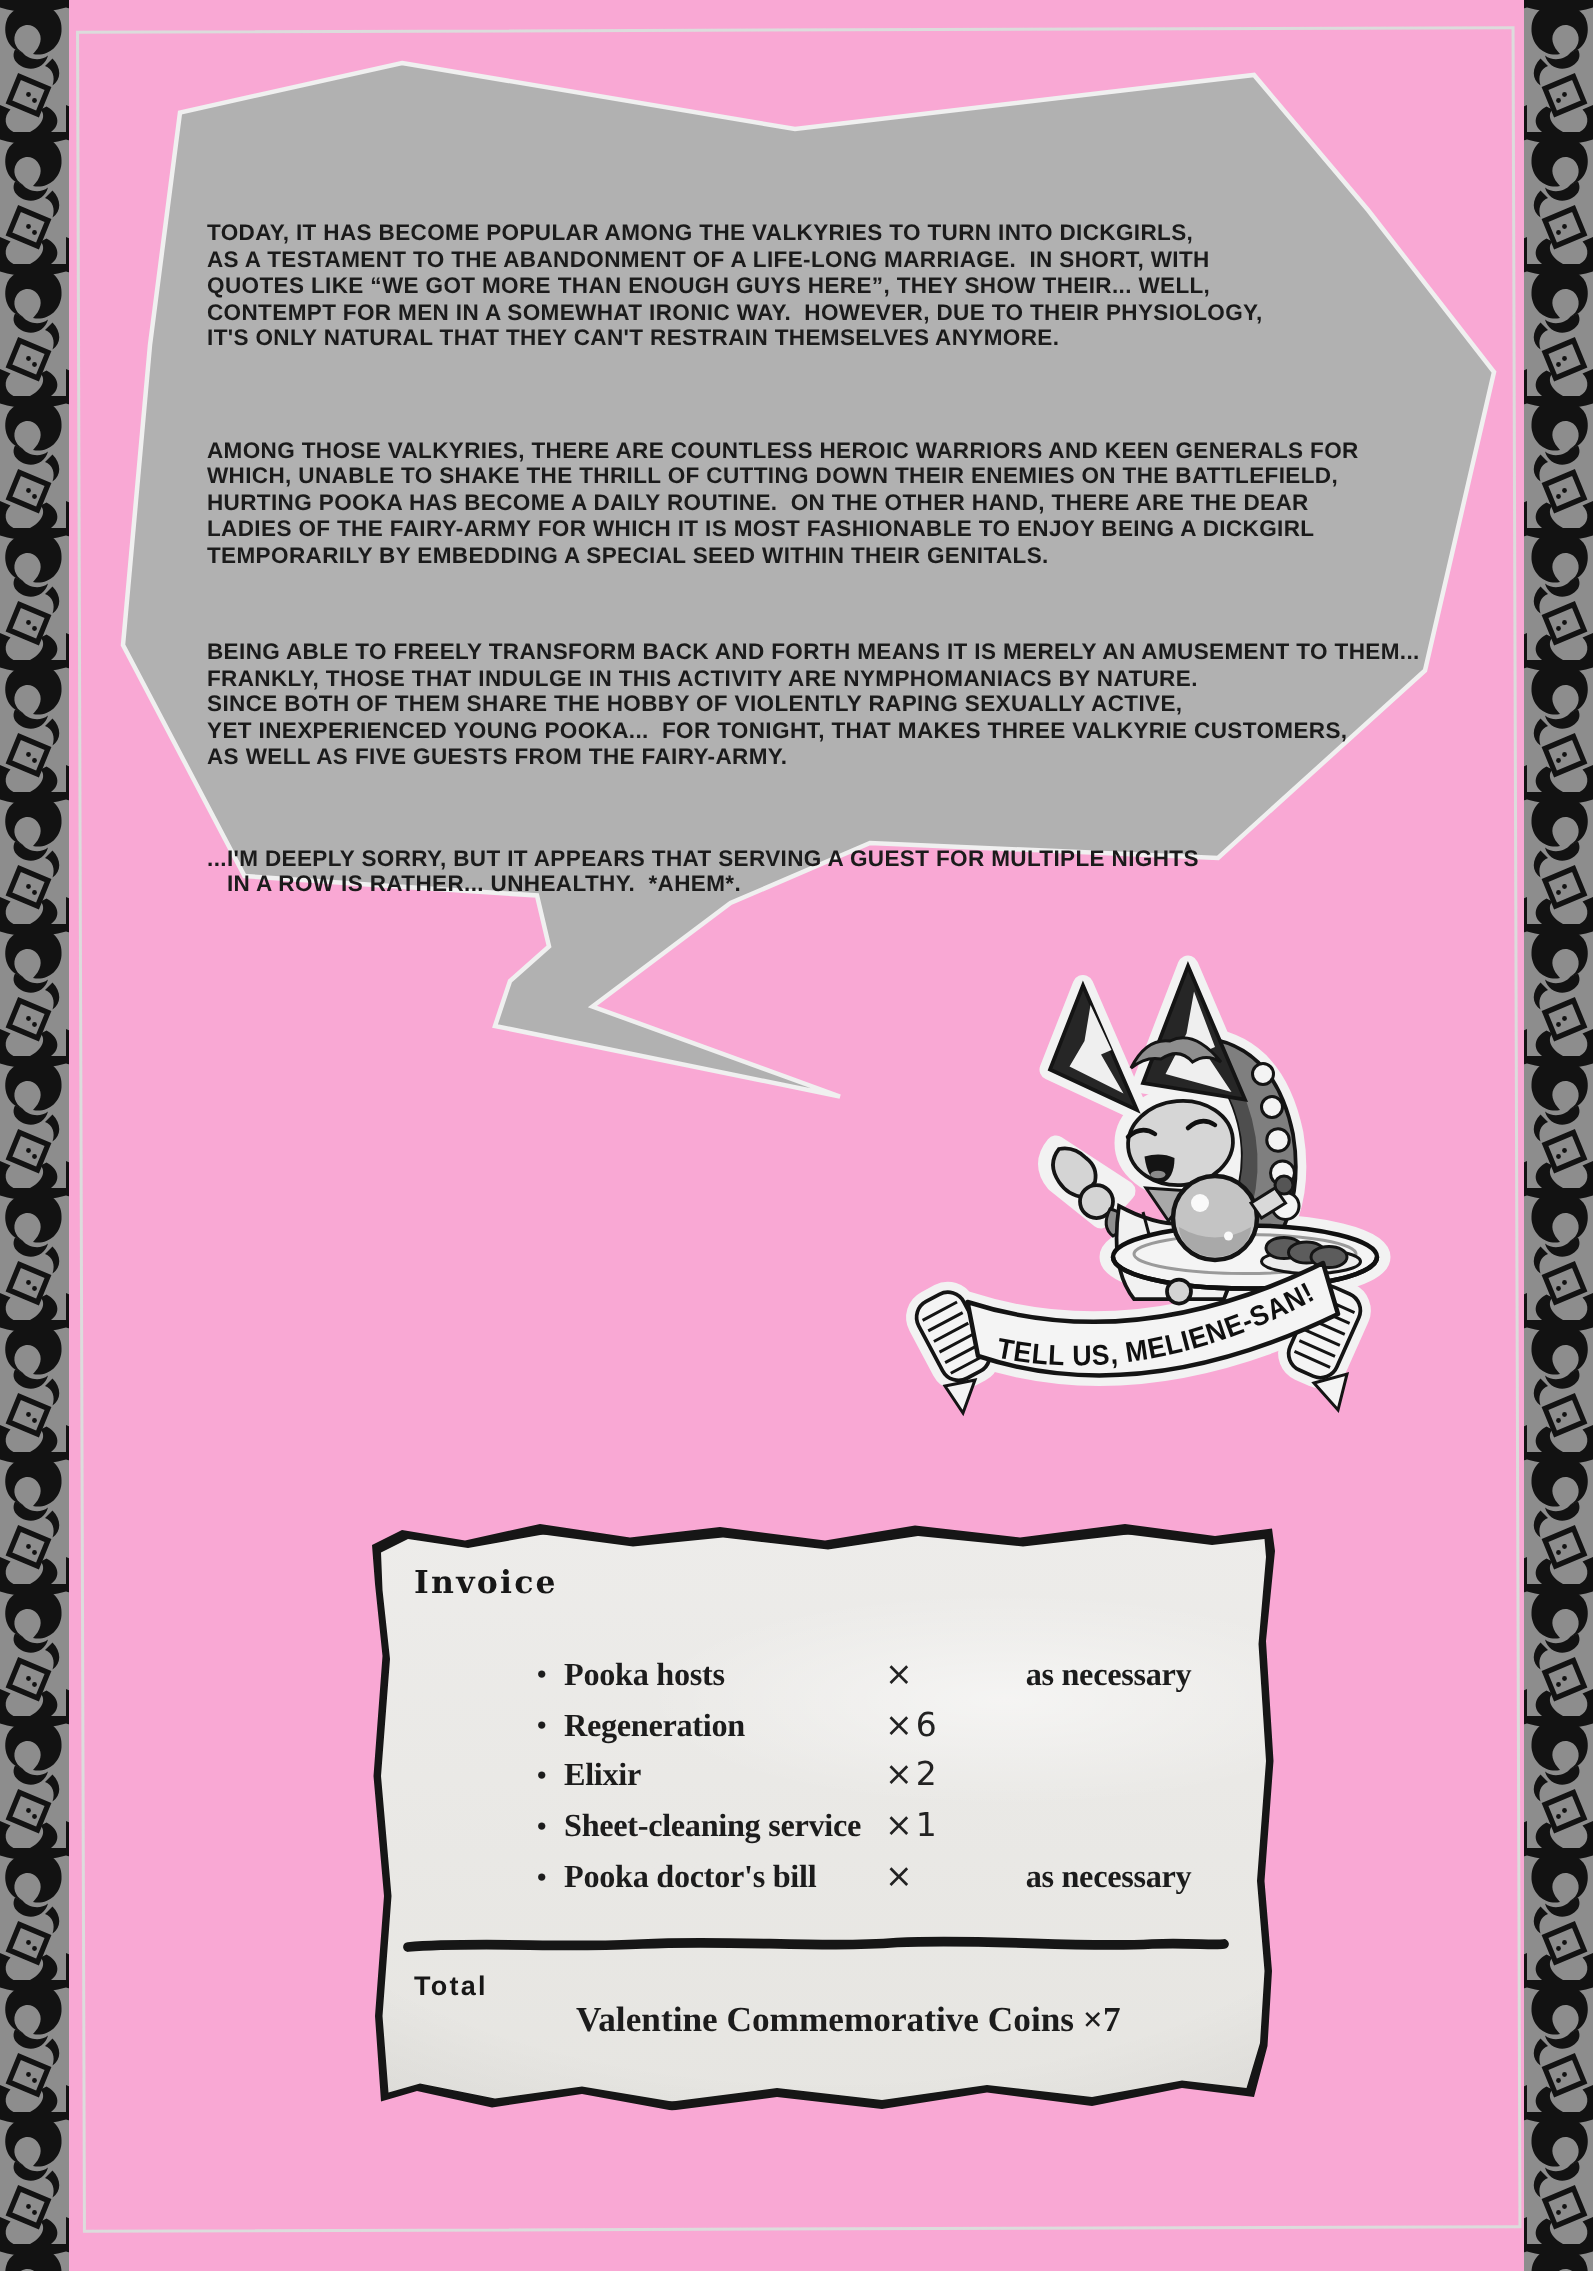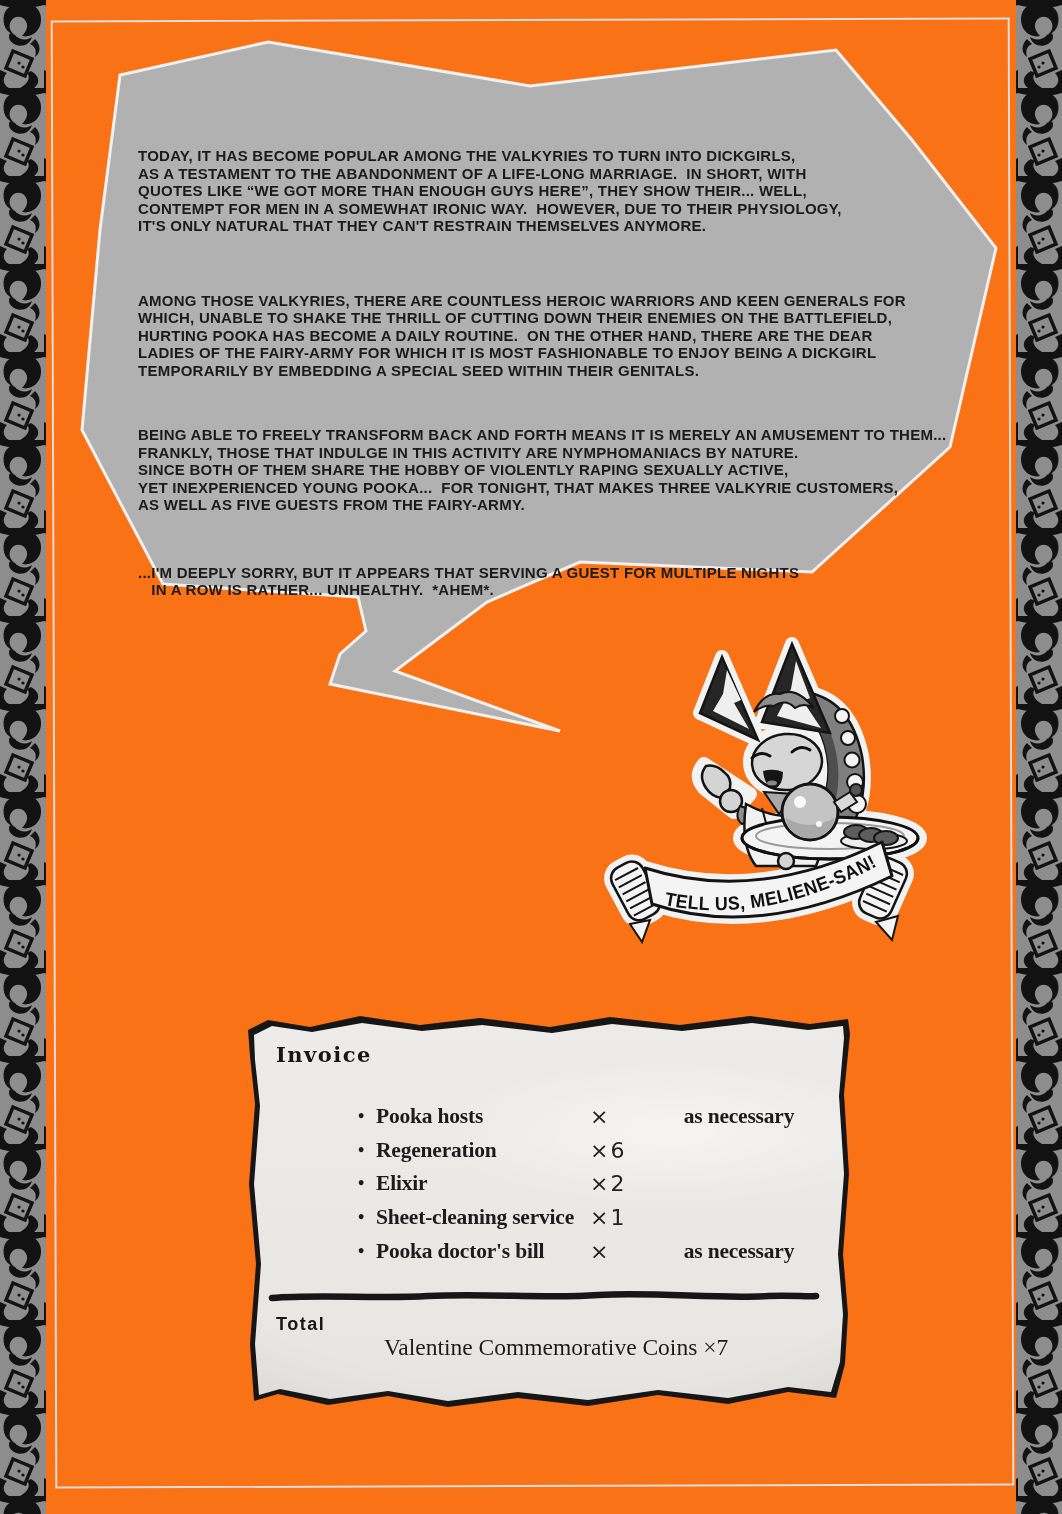--- a/index.html
+++ b/index.html
@@ -1,16 +1,16 @@
 <!DOCTYPE html>
 <html><head>
 <meta charset="utf-8">
 <style>
   html,body{margin:0;padding:0;background:#2a2a2a;}
-  .page{position:relative;width:1062px;height:1514px;background:#f97316;overflow:hidden;
+  .page{position:relative;width:1062px;height:1514px;background:#f9a8d4;overflow:hidden;
         font-family:"Liberation Sans",sans-serif;}
   .ornament{position:absolute;top:0;height:1514px;width:46px;}
   .ornament.left{left:0;}
   .ornament.right{right:0;}
   .frame{position:absolute;left:53px;top:19px;width:959px;height:1468px;
          border:2px solid #dcdcdc;transform:rotate(-0.18deg);box-sizing:border-box;}
   .bubble-svg{position:absolute;left:0;top:0;width:1062px;height:1514px;}
   .bubble-text{position:absolute;left:138px;top:112px;width:830px;color:#1b1b1b;
                font-weight:bold;font-size:15px;line-height:17.5px;letter-spacing:.25px;
                white-space:pre-wrap;}
@@ -45,21 +45,21 @@
            height:33.6px;font-family:"Liberation Serif",serif;font-weight:bold;
            font-size:21.5px;color:#1c1c1c;letter-spacing:-0.2px;}
   .inv-row .bullet{font-size:18px;}
   .inv-row .count{font-family:"DejaVu Sans",sans-serif;font-weight:normal;font-size:22px;
                   letter-spacing:2px;color:#222;}
   .inv-row .note{text-align:center;padding-right:10px;}
   .inv-divider{position:absolute;left:20px;top:276px;width:552px;height:14px;}
   .inv-total-label{position:absolute;left:28px;top:300px;font-family:Liberation Sans, sans-serif;
                    font-weight:bold;font-size:18px;color:#171717;letter-spacing:1.5px;}
   .inv-total-value{position:absolute;left:136px;top:320px;font-family:"Liberation Serif",serif;
-                   font-weight:normal;font-size:23.5px;color:#1c1c1c;}
+                   font-weight:bold;font-size:23.5px;color:#1c1c1c;}
 </style>
 </head>
 <body>
 
 <div class="page">
 
   <svg class="ornament left" viewBox="0 0 46 1514" preserveAspectRatio="none">
     <defs>
       <pattern id="patL" width="44" height="88" patternUnits="userSpaceOnUse">
         <rect width="44" height="88" fill="#8d8d8d"></rect>

